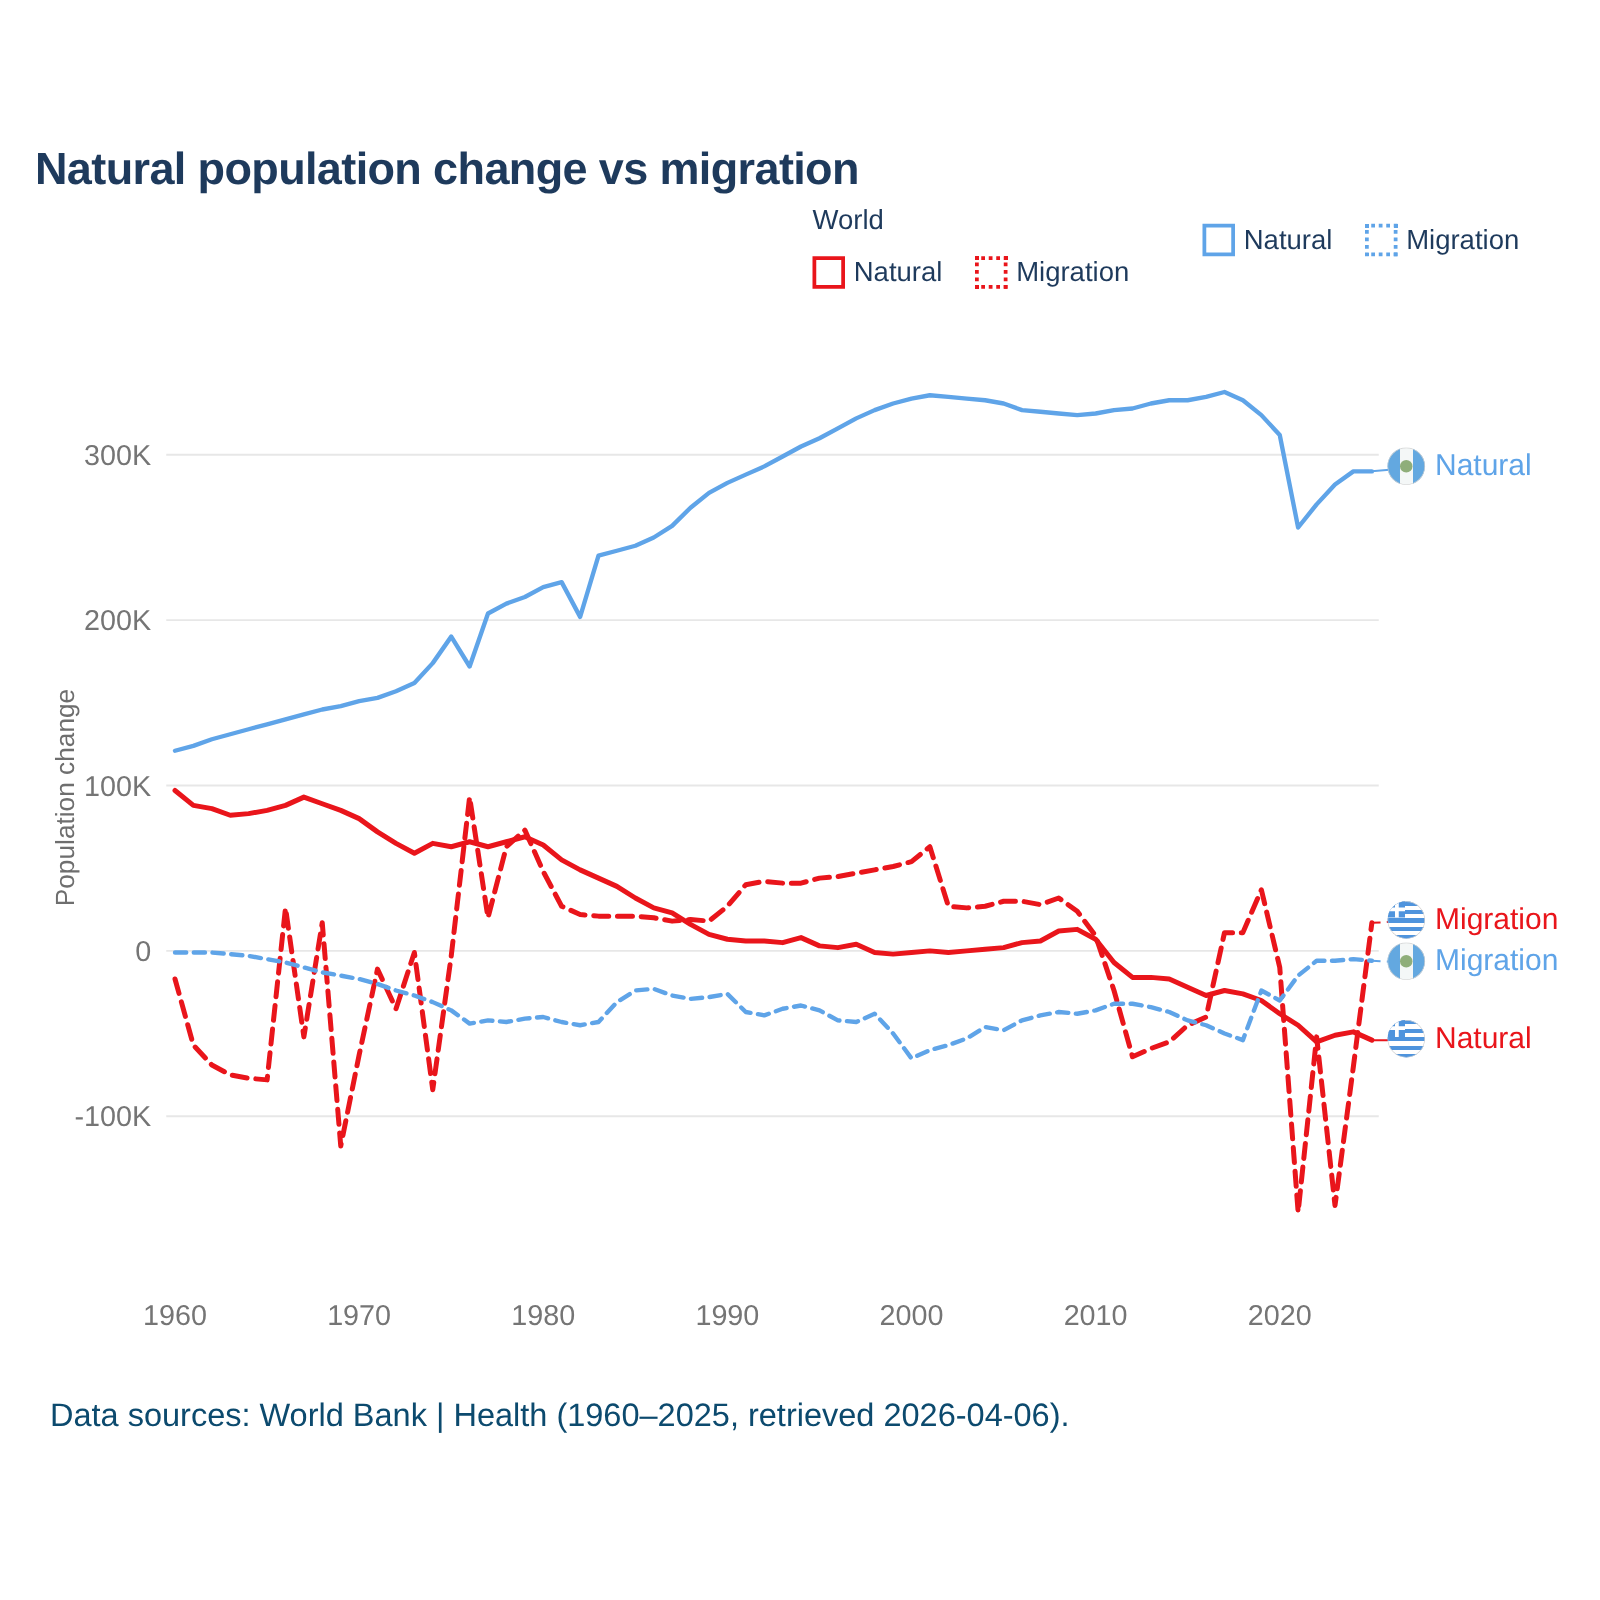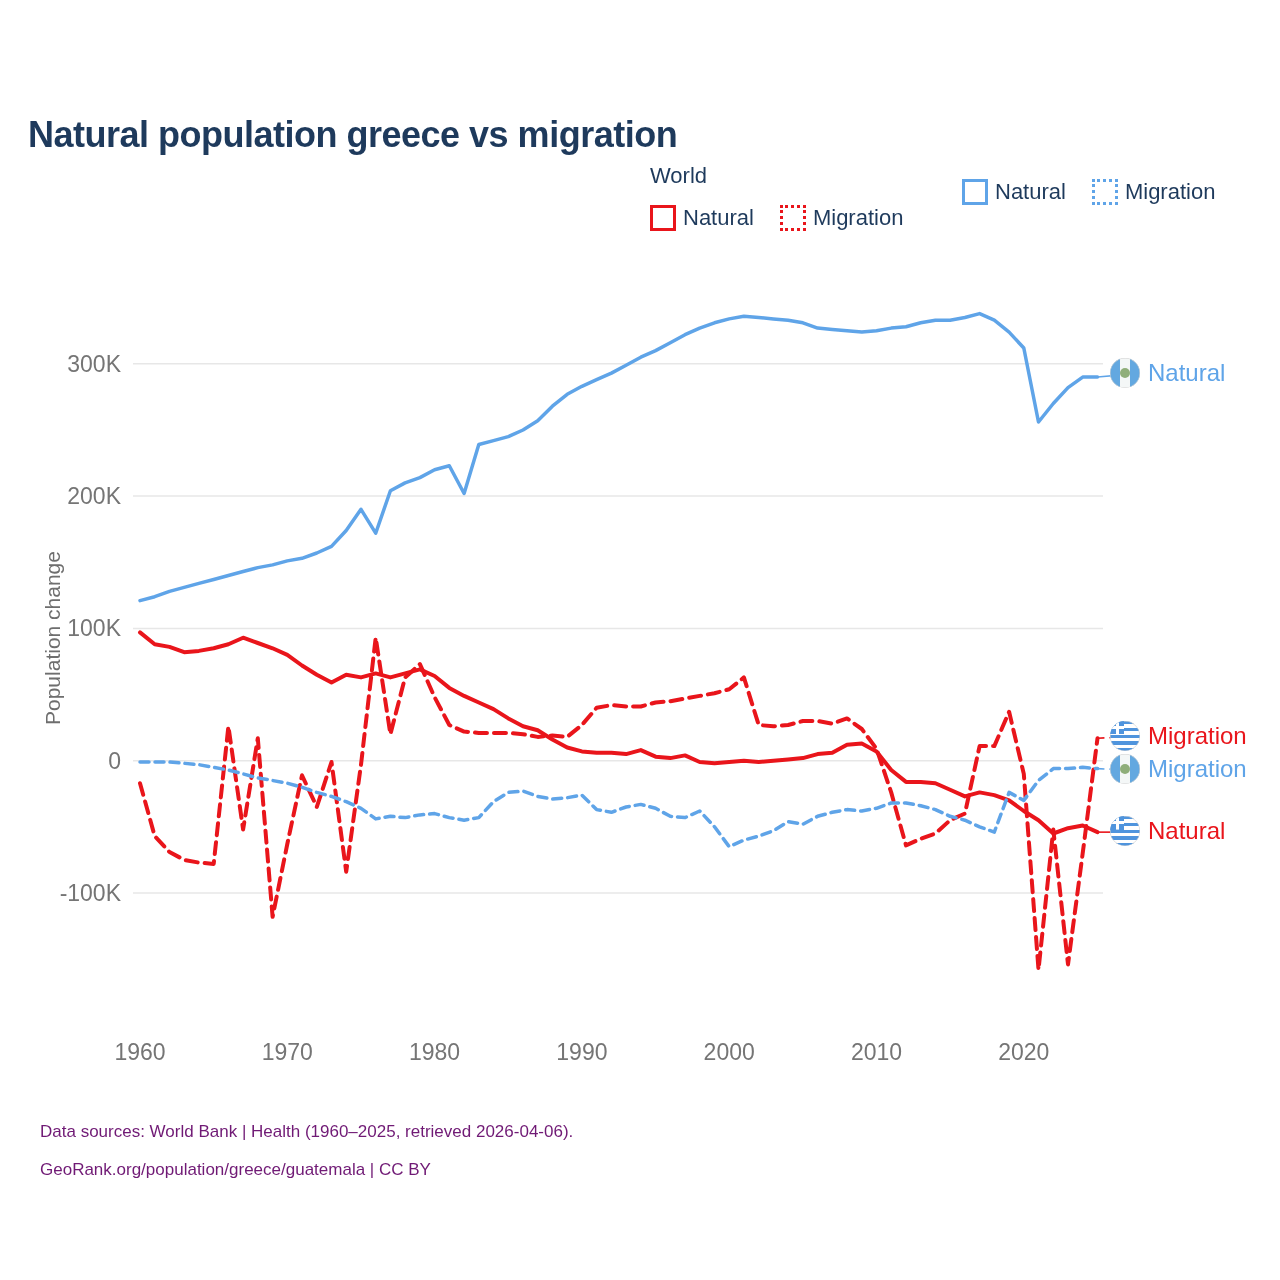--- a/index.html
+++ b/index.html
@@ -27,26 +27,26 @@
   .flag.guatemala::after{content:"";position:absolute;left:10px;top:10px;width:10px;height:10px;
        border-radius:50%;background:#8fae7a;}
   .flag.greece{background:repeating-linear-gradient(180deg,#4f94dd 0 3.4px,#ffffff 3.4px 6.8px);}
   .flag.greece::before{content:"";position:absolute;left:0;top:0;width:14px;height:13.6px;background:#4f94dd;}
   .flag.greece::after{content:"";position:absolute;left:0;top:0;width:14px;height:13.6px;
        background:
          linear-gradient(#fff,#fff) 5.5px 0/3px 13.6px no-repeat,
          linear-gradient(#fff,#fff) 0 5.3px/14px 3px no-repeat;}
   .end-label.red{color:#e9151b;}
   .end-label.blue{color:#5fa4e8;}
-  .footer{position:absolute;left:40px;top:1113px;color:#701a75;font-size:17px;line-height:38px;}
+  .footer{position:absolute;left:40px;top:1113px;color:#0c4a6e;font-size:26px;line-height:38px;}
 </style>
 </head>
 <body>
 
-<h1 class="page-title">Natural population greece vs migration</h1>
+<h1 class="page-title">Natural population change vs migration</h1>
 
 <div class="legend">
   <div class="legend-group" style="left:650px">
     <div class="legend-group-title">World</div>
     <div class="legend-items">
       <div class="legend-item">
         <span class="swatch red-solid"></span>
         <span>Natural</span>
       </div>
       <div class="legend-item">
@@ -123,14 +123,13 @@
       <span>Migration</span>
     </div>
     <div class="end-label red" style="left: 1110px; top: 816.137px;">
       <span class="flag greece"></span>
       <span>Natural</span>
     </div>
   </div>
 
 <div class="footer">
   <div>Data sources: World Bank | Health (1960–2025, retrieved 2026-04-06).</div>
-  <div>GeoRank.org/population/greece/guatemala | CC BY</div>
 </div>
 
 </body></html>

